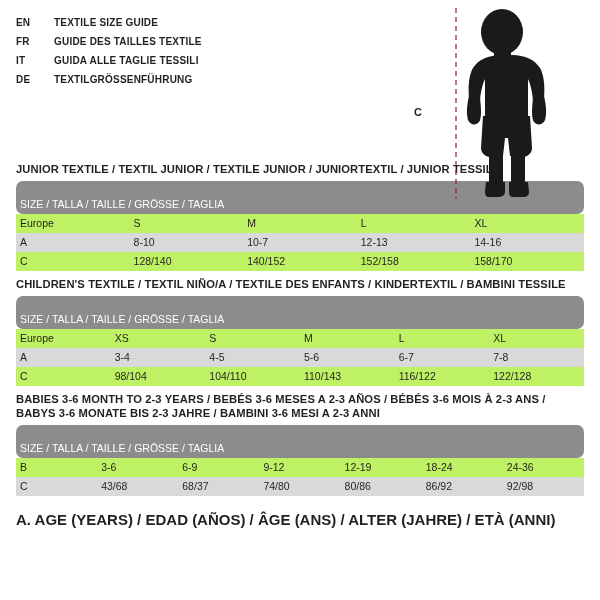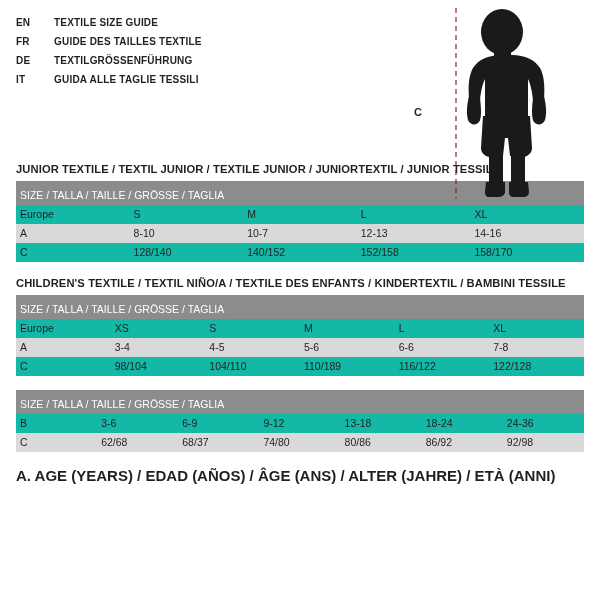--- a/index.html
+++ b/index.html
@@ -59,21 +59,21 @@
     position: absolute;
     left: -26px;
     top: 100px;
     font-size: 11px;
     font-weight: 700;
     color: #231f20;
   }
 
   
   .section {
-    margin-top: 14px;
+    margin-top: 6px;
   }
   .section-title {
     font-size: 11.2px;
     font-weight: 700;
     letter-spacing: 0.1px;
     margin-bottom: 5px;
     line-height: 14px;
   }
   .section-title.two-line { line-height: 14px; }
 
@@ -86,27 +86,28 @@
   table.size-table td {
     padding: 3px 0 3px 4px;
     vertical-align: middle;
     line-height: 13px;
   }
   tr.head-row td {
     background: #8c8c8c;
     color: #ffffff;
     font-weight: 400;
     font-size: 10.5px;
-    padding: 8px 0 3px 4px;
+    padding: 17px 0 3px 4px;
+    border-radius: 7px;
   }
   tr.shade td {
     background: #d9d9d9;
   }
   tr.plain td {
-    background: #14b8a6;
+    background: #bef264;
   }
   td.label-col {
     width: 92px;
   }
 
   
   .legend {
     margin-top: 16px;
     font-size: 15px;
     line-height: 15.5px;
@@ -122,26 +123,26 @@
   <div class="header">
     <div class="lang-row">
       <span class="lang-code">EN</span>
       <span class="lang-text">TEXTILE SIZE GUIDE</span>
     </div>
     <div class="lang-row">
       <span class="lang-code">FR</span>
       <span class="lang-text">GUIDE DES TAILLES TEXTILE</span>
     </div>
     <div class="lang-row">
+      <span class="lang-code">IT</span>
+      <span class="lang-text">GUIDA ALLE TAGLIE TESSILI</span>
+    </div>
+    <div class="lang-row">
       <span class="lang-code">DE</span>
       <span class="lang-text">TEXTILGRÖSSENFÜHRUNG</span>
-    </div>
-    <div class="lang-row">
-      <span class="lang-code">IT</span>
-      <span class="lang-text">GUIDA ALLE TAGLIE TESSILI</span>
     </div>
   </div>
 
   <div class="figure">
     <svg width="140" height="195" viewBox="0 0 140 195" xmlns="http://www.w3.org/2000/svg">
       <line x1="16" y1="2" x2="16" y2="193" stroke="#9b1b1b" stroke-width="1.2" stroke-dasharray="5,4"></line>
       <g fill="#1a1a1a">
 
         <ellipse cx="62" cy="26" rx="21" ry="23"></ellipse>
 
@@ -220,53 +221,54 @@
         <td>S</td>
         <td>M</td>
         <td>L</td>
         <td>XL</td>
       </tr>
       <tr class="shade">
         <td class="label-col">A</td>
         <td>3-4</td>
         <td>4-5</td>
         <td>5-6</td>
-        <td>6-6</td>
+        <td>6-7</td>
         <td>7-8</td>
       </tr>
       <tr class="plain">
         <td class="label-col">C</td>
         <td>98/104</td>
         <td>104/110</td>
-        <td>110/189</td>
+        <td>110/143</td>
         <td>116/122</td>
         <td>122/128</td>
       </tr>
     </tbody>
       </table>
   </div>
 
   <div class="section">
+    <div class="section-title two-line">BABIES 3-6 MONTH TO 2-3 YEARS / BEBÉS 3-6 MESES A 2-3 AÑOS / BÉBÉS 3-6 MOIS À 2-3 ANS / BABYS 3-6 MONATE BIS 2-3 JAHRE / BAMBINI 3-6 MESI A 2-3 ANNI</div>
     <table class="size-table">
       <tbody>
           <tr class="head-row">
         <td colspan="7">SIZE / TALLA / TAILLE / GRÖSSE / TAGLIA</td>
       </tr>
       <tr class="plain">
         <td class="label-col">B</td>
         <td>3-6</td>
         <td>6-9</td>
         <td>9-12</td>
-        <td>13-18</td>
+        <td>12-19</td>
         <td>18-24</td>
         <td>24-36</td>
       </tr>
       <tr class="shade">
         <td class="label-col">C</td>
-        <td>62/68</td>
+        <td>43/68</td>
         <td>68/37</td>
         <td>74/80</td>
         <td>80/86</td>
         <td>86/92</td>
         <td>92/98</td>
       </tr>
     </tbody>
       </table>
   </div>
 

